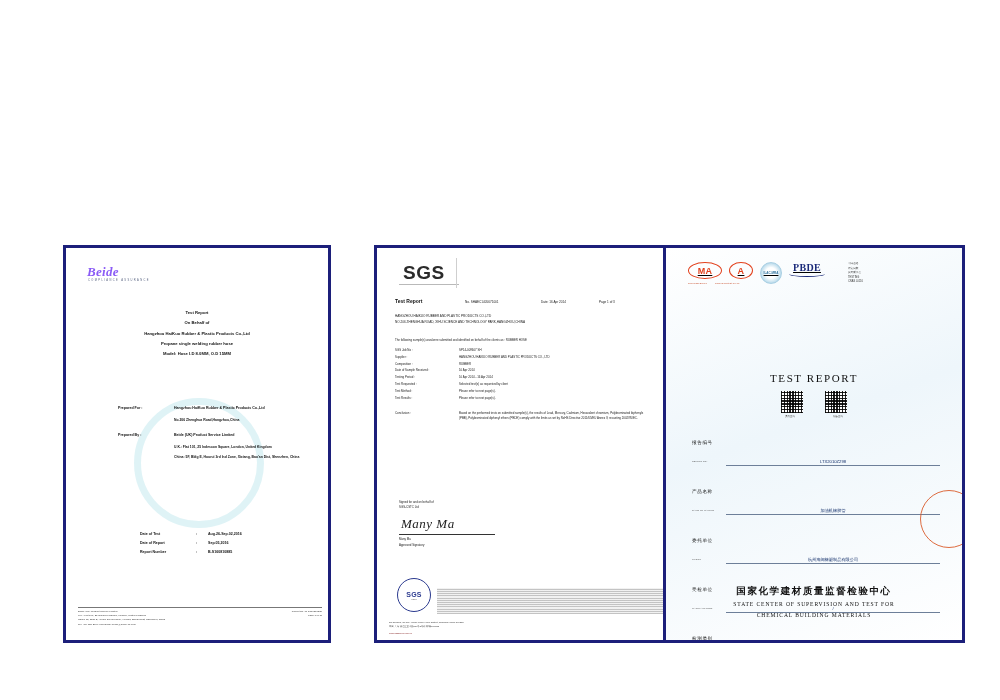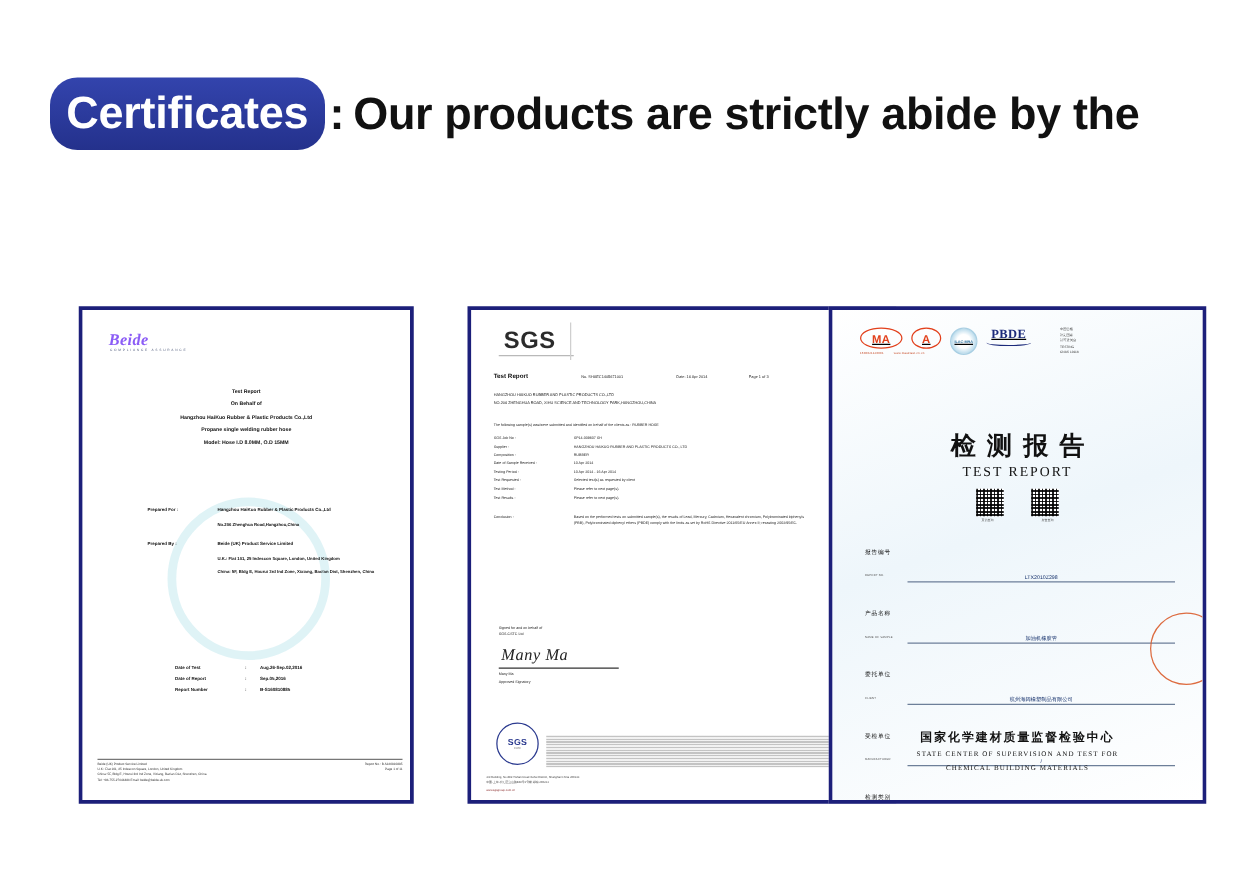--- a/index.html
+++ b/index.html
@@ -196,23 +196,20 @@
     font-family: "Liberation Serif", serif; font-size: 5.6px; color: #111;
     letter-spacing: 0.9px; line-height: 1.85;
   }
 </style>
 </head>
 <body>
 
 <div class="page">
 
   <div class="header">
-    <div class="hline hline1">
-      <span class="badge">Certificates</span><span class="colon">:</span><span class="htext">Our products are strictly abide by the</span>
-    </div>
   </div>
 
   <div class="docs">
 
     <div class="cert c1">
       <div class="cert-inner">
         <div class="watermark1"></div>
 
         <div class="beide-logo">Beide</div>
         <div class="beide-sub">COMPLIANCE   ASSURANCE</div>
@@ -375,21 +372,20 @@
           <span>www.mauktest.cn.cn</span>
         </div>
         <div class="d3-cnastext">
           <div>中国合格</div>
           <div>评定国家</div>
           <div>认可委员会</div>
           <div>TESTING</div>
           <div>CNAS L0116</div>
         </div>
 
-        <div class="d3-title">检测报告</div>
         <div class="d3-title-en">TEST REPORT</div>
 
         <div class="d3-qrs">
           <div class="qr"></div>
           <div class="qr"></div>
         </div>
         <div class="qr-cap">
           <span>真伪查询</span>
           <span>报告查询</span>
         </div>

